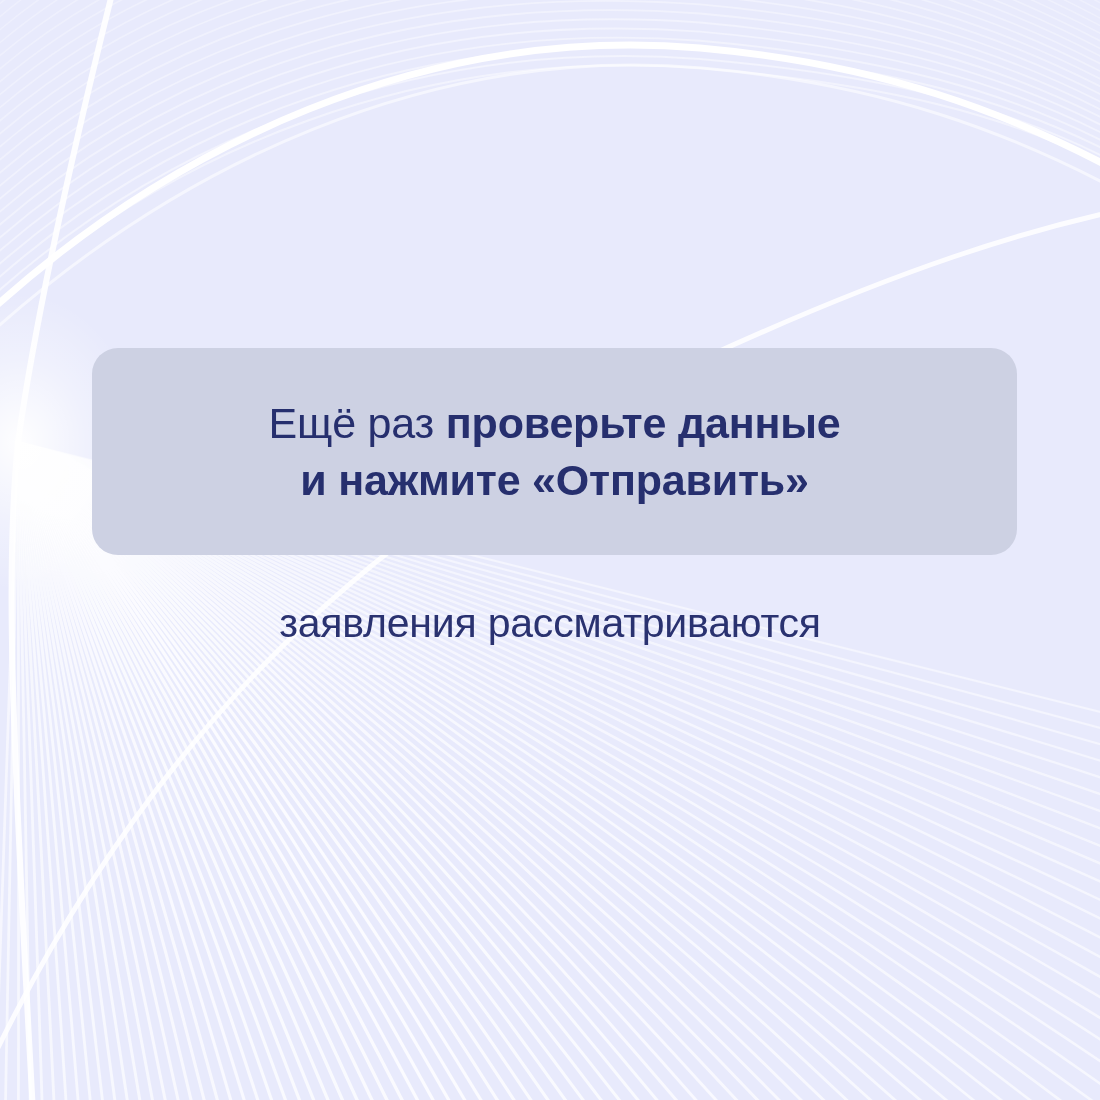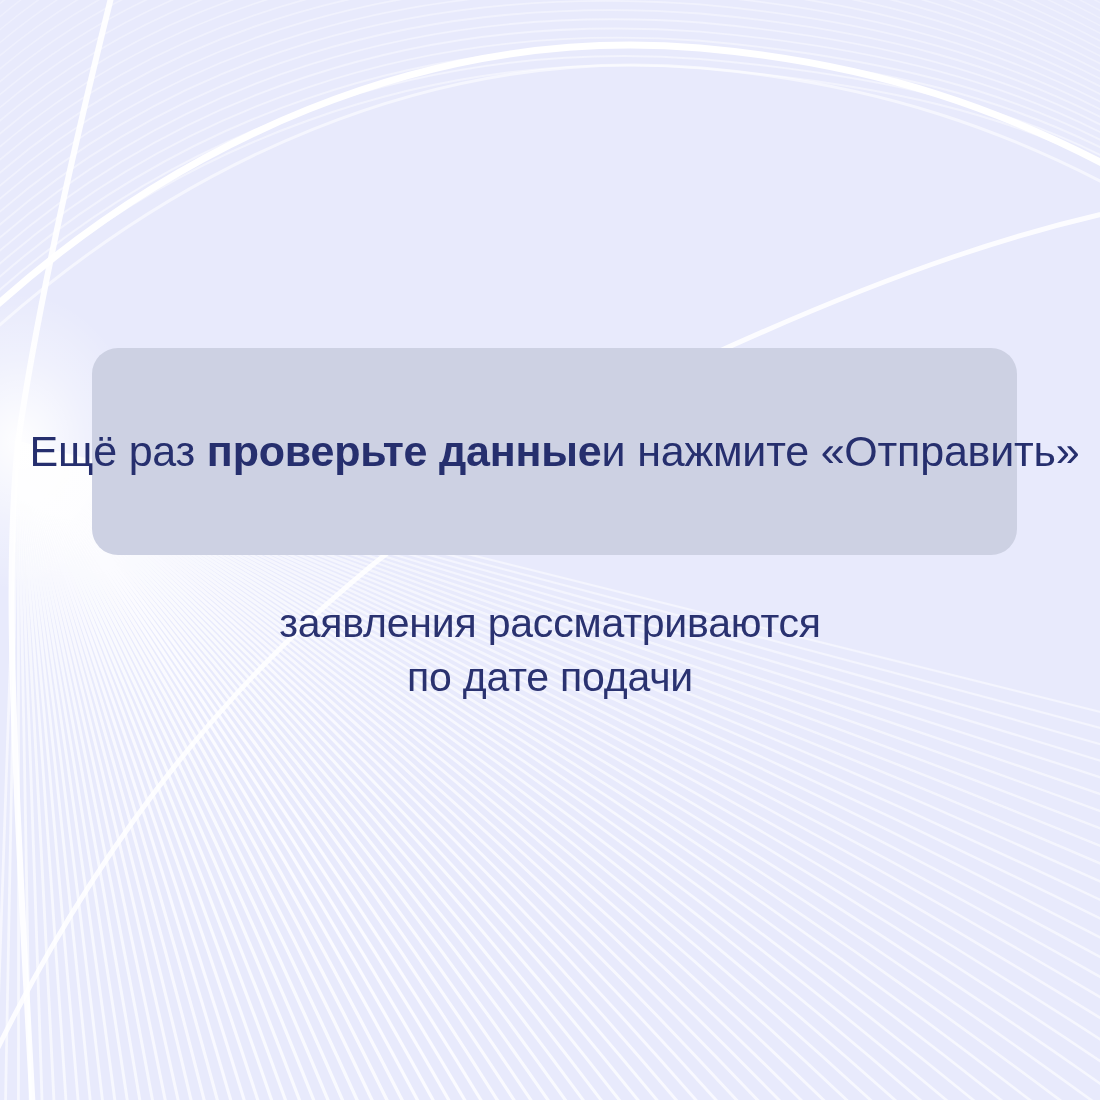--- a/index.html
+++ b/index.html
@@ -41,36 +41,37 @@
 
   #headline-card {
     position: absolute;
     left: 92px;
     top: 348px;
     width: 925px;
     height: 207px;
     background: #cdd1e3;
     border-radius: 26px;
     display: flex;
+    flex-direction: column;
     align-items: center;
     justify-content: center;
     box-sizing: border-box;
   }
 
   .headline-line {
     color: #262f6e;
     font-size: 43px;
     line-height: 57px;
     letter-spacing: -0.2px;
     text-align: center;
     white-space: nowrap;
   }
   .headline-line-1 { font-weight: 400; }
   .headline-line-1 .strong { font-weight: 700; }
-  .headline-line-2 { font-weight: 400; }
+  .headline-line-2 { font-weight: 700; }
 
   #subtext {
     position: absolute;
     left: 0;
     top: 596px;
     width: 1100px;
     text-align: center;
   }
   .subtext-line {
     color: #2a3270;
@@ -249,17 +250,16 @@
 
     <div id="headline-card">
       <div class="headline-line headline-line-1">
         <span>Ещё раз </span><span class="strong">проверьте данные</span>
       </div>
       <div class="headline-line headline-line-2">и нажмите «Отправить»</div>
     </div>
 
     <div id="subtext">
       <div class="subtext-line">заявления рассматриваются</div>
-      <div class="subtext-line">по дате подачи</div>
     </div>
 
   </div>
 </div>
 
 </body></html>

